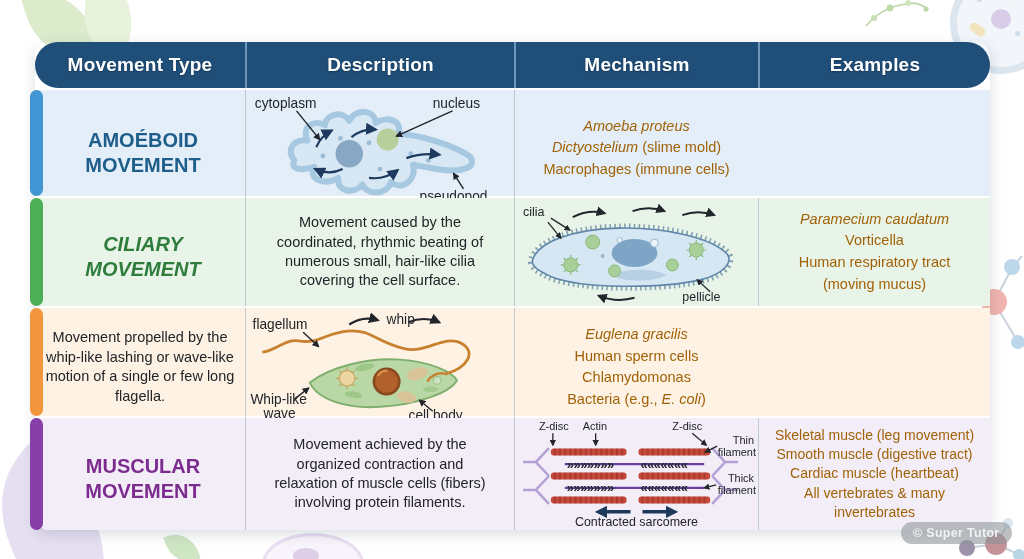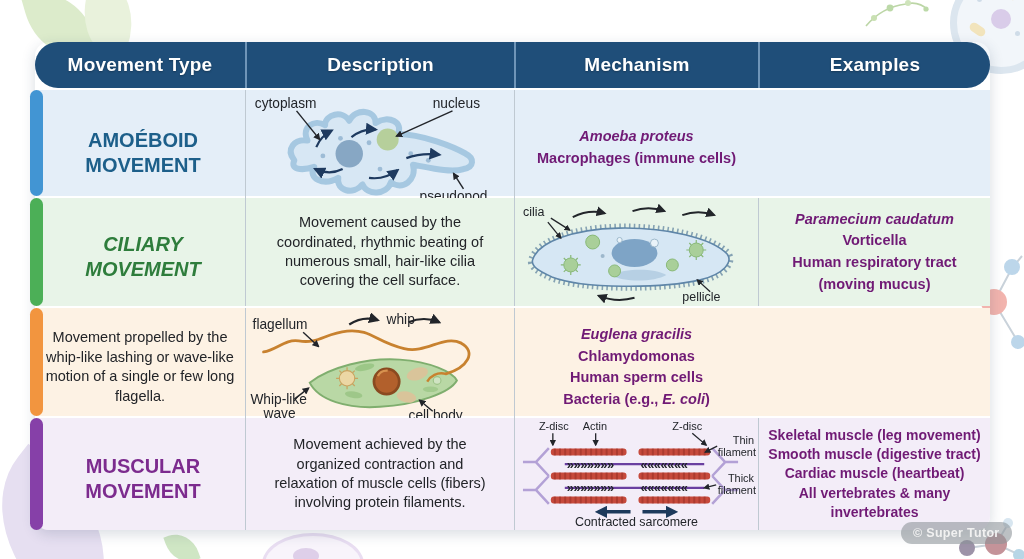--- a/index.html
+++ b/index.html
@@ -42,21 +42,21 @@
   .cell{box-sizing:border-box;}
   .cell + .cell{border-left:1.5px solid #bfc9d2;}
   .cell-type{display:flex;align-items:center;justify-content:center;text-align:center;
       font-weight:bold;font-size:20px;line-height:1.25;padding:9px 18px 0 24px;}
   .cell-desc{display:flex;align-items:center;justify-content:center;text-align:center;
       font-size:14.5px;line-height:1.34;color:#222428;}
   .cell-desc .txt{max-width:232px;}
   .cell-mech{position:relative;}
   .cell-mech svg{display:block;width:100%;height:100%;}
   .cell-ex{display:flex;flex-direction:column;align-items:center;justify-content:center;
-      text-align:center;font-size:14.5px;line-height:1.5;color:#701a75;font-weight:bold;}
+      text-align:center;font-size:14.5px;line-height:1.5;color:#a16207;}
   .trow.r4 .cell-ex{font-size:14px;line-height:1.38;}
   .ex-line{white-space:nowrap;}
   .it{font-style:italic;}
   .mech text{font-family:"Liberation Sans", sans-serif;fill:#22252a;}
   .lbl{font-size:12.5px;}
   .lbl-s{font-size:11px;}
   .chev{font-size:13px;font-weight:bold;fill:#6a3fa0;letter-spacing:-.5px;}
   
   .watermark{position:absolute;left:901px;top:522px;z-index:3;background:rgba(140,146,152,.58);
      color:#f1f1f1;font-size:12.5px;font-weight:bold;padding:4px 12px;border-radius:13px;
@@ -146,20 +146,21 @@
           <path d="M 188 19 L 137 42" marker-end="url(#am-pt)"></path>
           <path d="M 198 90 L 189 76" marker-end="url(#am-pt)"></path>
         </g>
         <text class="lbl" x="8" y="16">cytoplasm</text>
         <text class="lbl" x="170" y="16">nucleus</text>
         <text class="lbl" x="158" y="101">pseudopod</text>
       </svg>
     </div>
     <div class="cell cell-ex">
         <div class="ex-line"><span class="it">Amoeba proteus</span></div>
+        <div class="ex-line"><span class="it">Dictyostelium</span><span> (slime mold)</span></div>
         <div class="ex-line"><span>Macrophages (immune cells)</span></div>
       </div>
   </div>
 
   <div class="trow r2" style="background: rgb(232, 244, 232);">
     <div class="accent" style="background: rgb(76, 175, 87);"></div>
     <div class="cell cell-type" style="color: rgb(46, 125, 60); font-style: italic;">CILIARY MOVEMENT</div>
     <div class="cell cell-desc">
       <div class="txt">Movement caused by the coordinated, rhythmic beating of numerous small, hair-like cilia covering the cell surface.</div>
     </div>
@@ -253,22 +254,22 @@
         </g>
         <text class="lbl" x="6" y="19">flagellum</text>
         <text class="lbl" x="128" y="15">whip</text>
         <text class="lbl" x="4" y="87">Whip-like</text>
         <text class="lbl" x="16" y="100">wave</text>
         <text class="lbl" x="148" y="102">cell body</text>
       </svg>
     </div>
     <div class="cell cell-ex">
         <div class="ex-line"><span class="it">Euglena gracilis</span></div>
+        <div class="ex-line"><span>Human sperm cells</span></div>
         <div class="ex-line"><span>Chlamydomonas</span></div>
-        <div class="ex-line"><span>Human sperm cells</span></div>
         <div class="ex-line"><span>Bacteria (e.g., </span><span class="it">E. coli</span><span>)</span></div>
       </div>
   </div>
 
   <div class="trow r4" style="background: rgb(243, 237, 248);">
     <div class="accent" style="background: rgb(134, 64, 168);"></div>
     <div class="cell cell-type" style="color: rgb(124, 43, 142);">MUSCULAR MOVEMENT</div>
     <div class="cell cell-desc">
       <div class="txt">Movement achieved by the organized contraction and relaxation of muscle cells (fibers) involving protein filaments.</div>
     </div>

